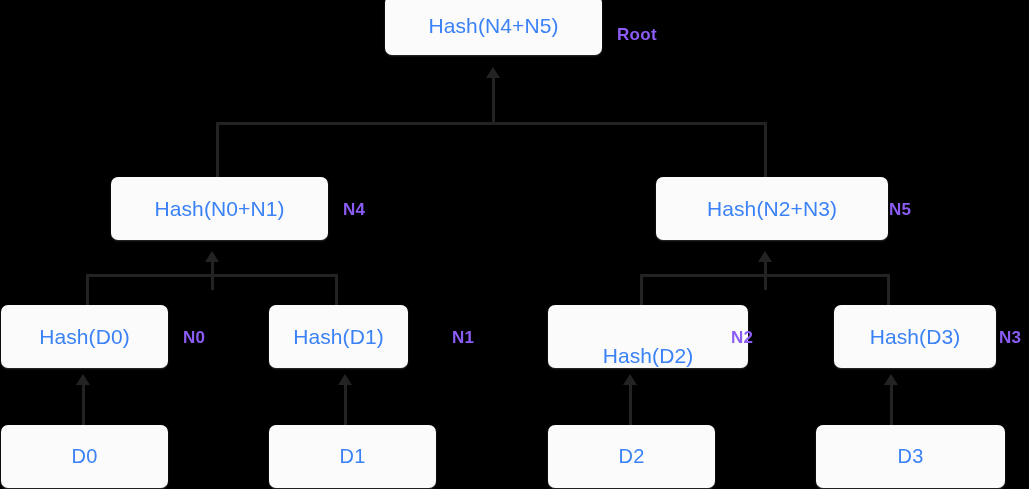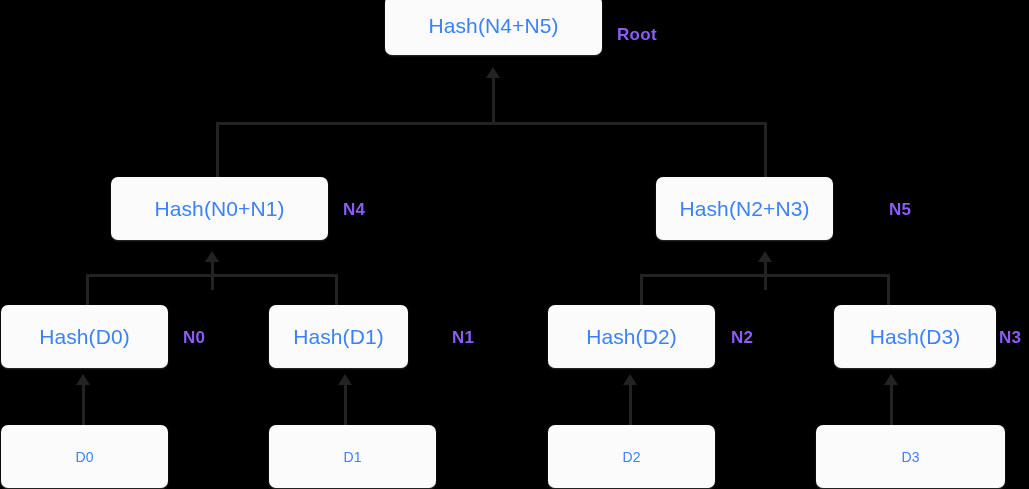--- a/index.html
+++ b/index.html
@@ -26,21 +26,21 @@
     box-sizing: border-box;
   }
   .node-label {
     color: #3b82f6;
     font-size: 21px;
     font-family: "Liberation Sans", sans-serif;
     white-space: nowrap;
     letter-spacing: 0.1px;
   }
   .node.data .node-label {
-    font-size: 14px;
+    font-size: 20px;
   }
   .side-label {
     position: absolute;
     color: #8b5cf6;
     font-size: 17px;
     font-weight: bold;
     font-family: "Liberation Sans", sans-serif;
     white-space: nowrap;
     letter-spacing: 0.3px;
   }
@@ -74,21 +74,21 @@
 
   <div class="conn h-line" style="left:216px; top:122px; width:551px;"></div>
   <div class="conn v-line" style="left:216px; top:122px; height:55px;"></div>
   <div class="conn v-line" style="left:764px; top:122px; height:55px;"></div>
 
   <div class="node" style="left:111px; top:177px; width:217px; height:63px;">
     <span class="node-label">Hash(N0+N1)</span>
   </div>
   <span class="side-label" style="left:343px; top:200px;">N4</span>
 
-  <div class="node" style="left:656px; top:177px; width:177px; height:63px;">
+  <div class="node" style="left:656px; top:177px; width:232px; height:63px;">
     <span class="node-label">Hash(N2+N3)</span>
   </div>
   <span class="side-label" style="left:889px; top:200px;">N5</span>
 
   <div class="conn v-line" style="left:211px; top:262px; height:28px;"></div>
   <div class="arrow-head" style="left:205px; top:251px;"></div>
 
   <div class="conn h-line" style="left:86px; top:274px; width:252px;"></div>
   <div class="conn v-line" style="left:86px; top:274px; height:32px;"></div>
   <div class="conn v-line" style="left:335px; top:274px; height:32px;"></div>
@@ -103,21 +103,21 @@
   <div class="node" style="left:1px; top:305px; width:167px; height:63px;text-align:center;">
     <span class="node-label">Hash(D0)</span>
   </div>
   <span class="side-label" style="left:183px; top:328px;">N0</span>
 
   <div class="node" style="left:269px; top:305px; width:139px; height:63px;">
     <span class="node-label">Hash(D1)</span>
   </div>
   <span class="side-label" style="left:452px; top:328px;">N1</span>
 
-  <div class="node" style="left:548px; top:305px; width:167px; height:63px;">
+  <div class="node" style="left:548px; top:305px; width:200px; height:63px;align-items:flex-end;">
     <span class="node-label">Hash(D2)</span>
   </div>
   <span class="side-label" style="left:731px; top:328px;">N2</span>
 
   <div class="node" style="left:834px; top:305px; width:162px; height:63px;">
     <span class="node-label">Hash(D3)</span>
   </div>
   <span class="side-label" style="left:999px; top:328px;">N3</span>
 
   <div class="conn v-line" style="left:82px; top:385px; height:40px;"></div>

